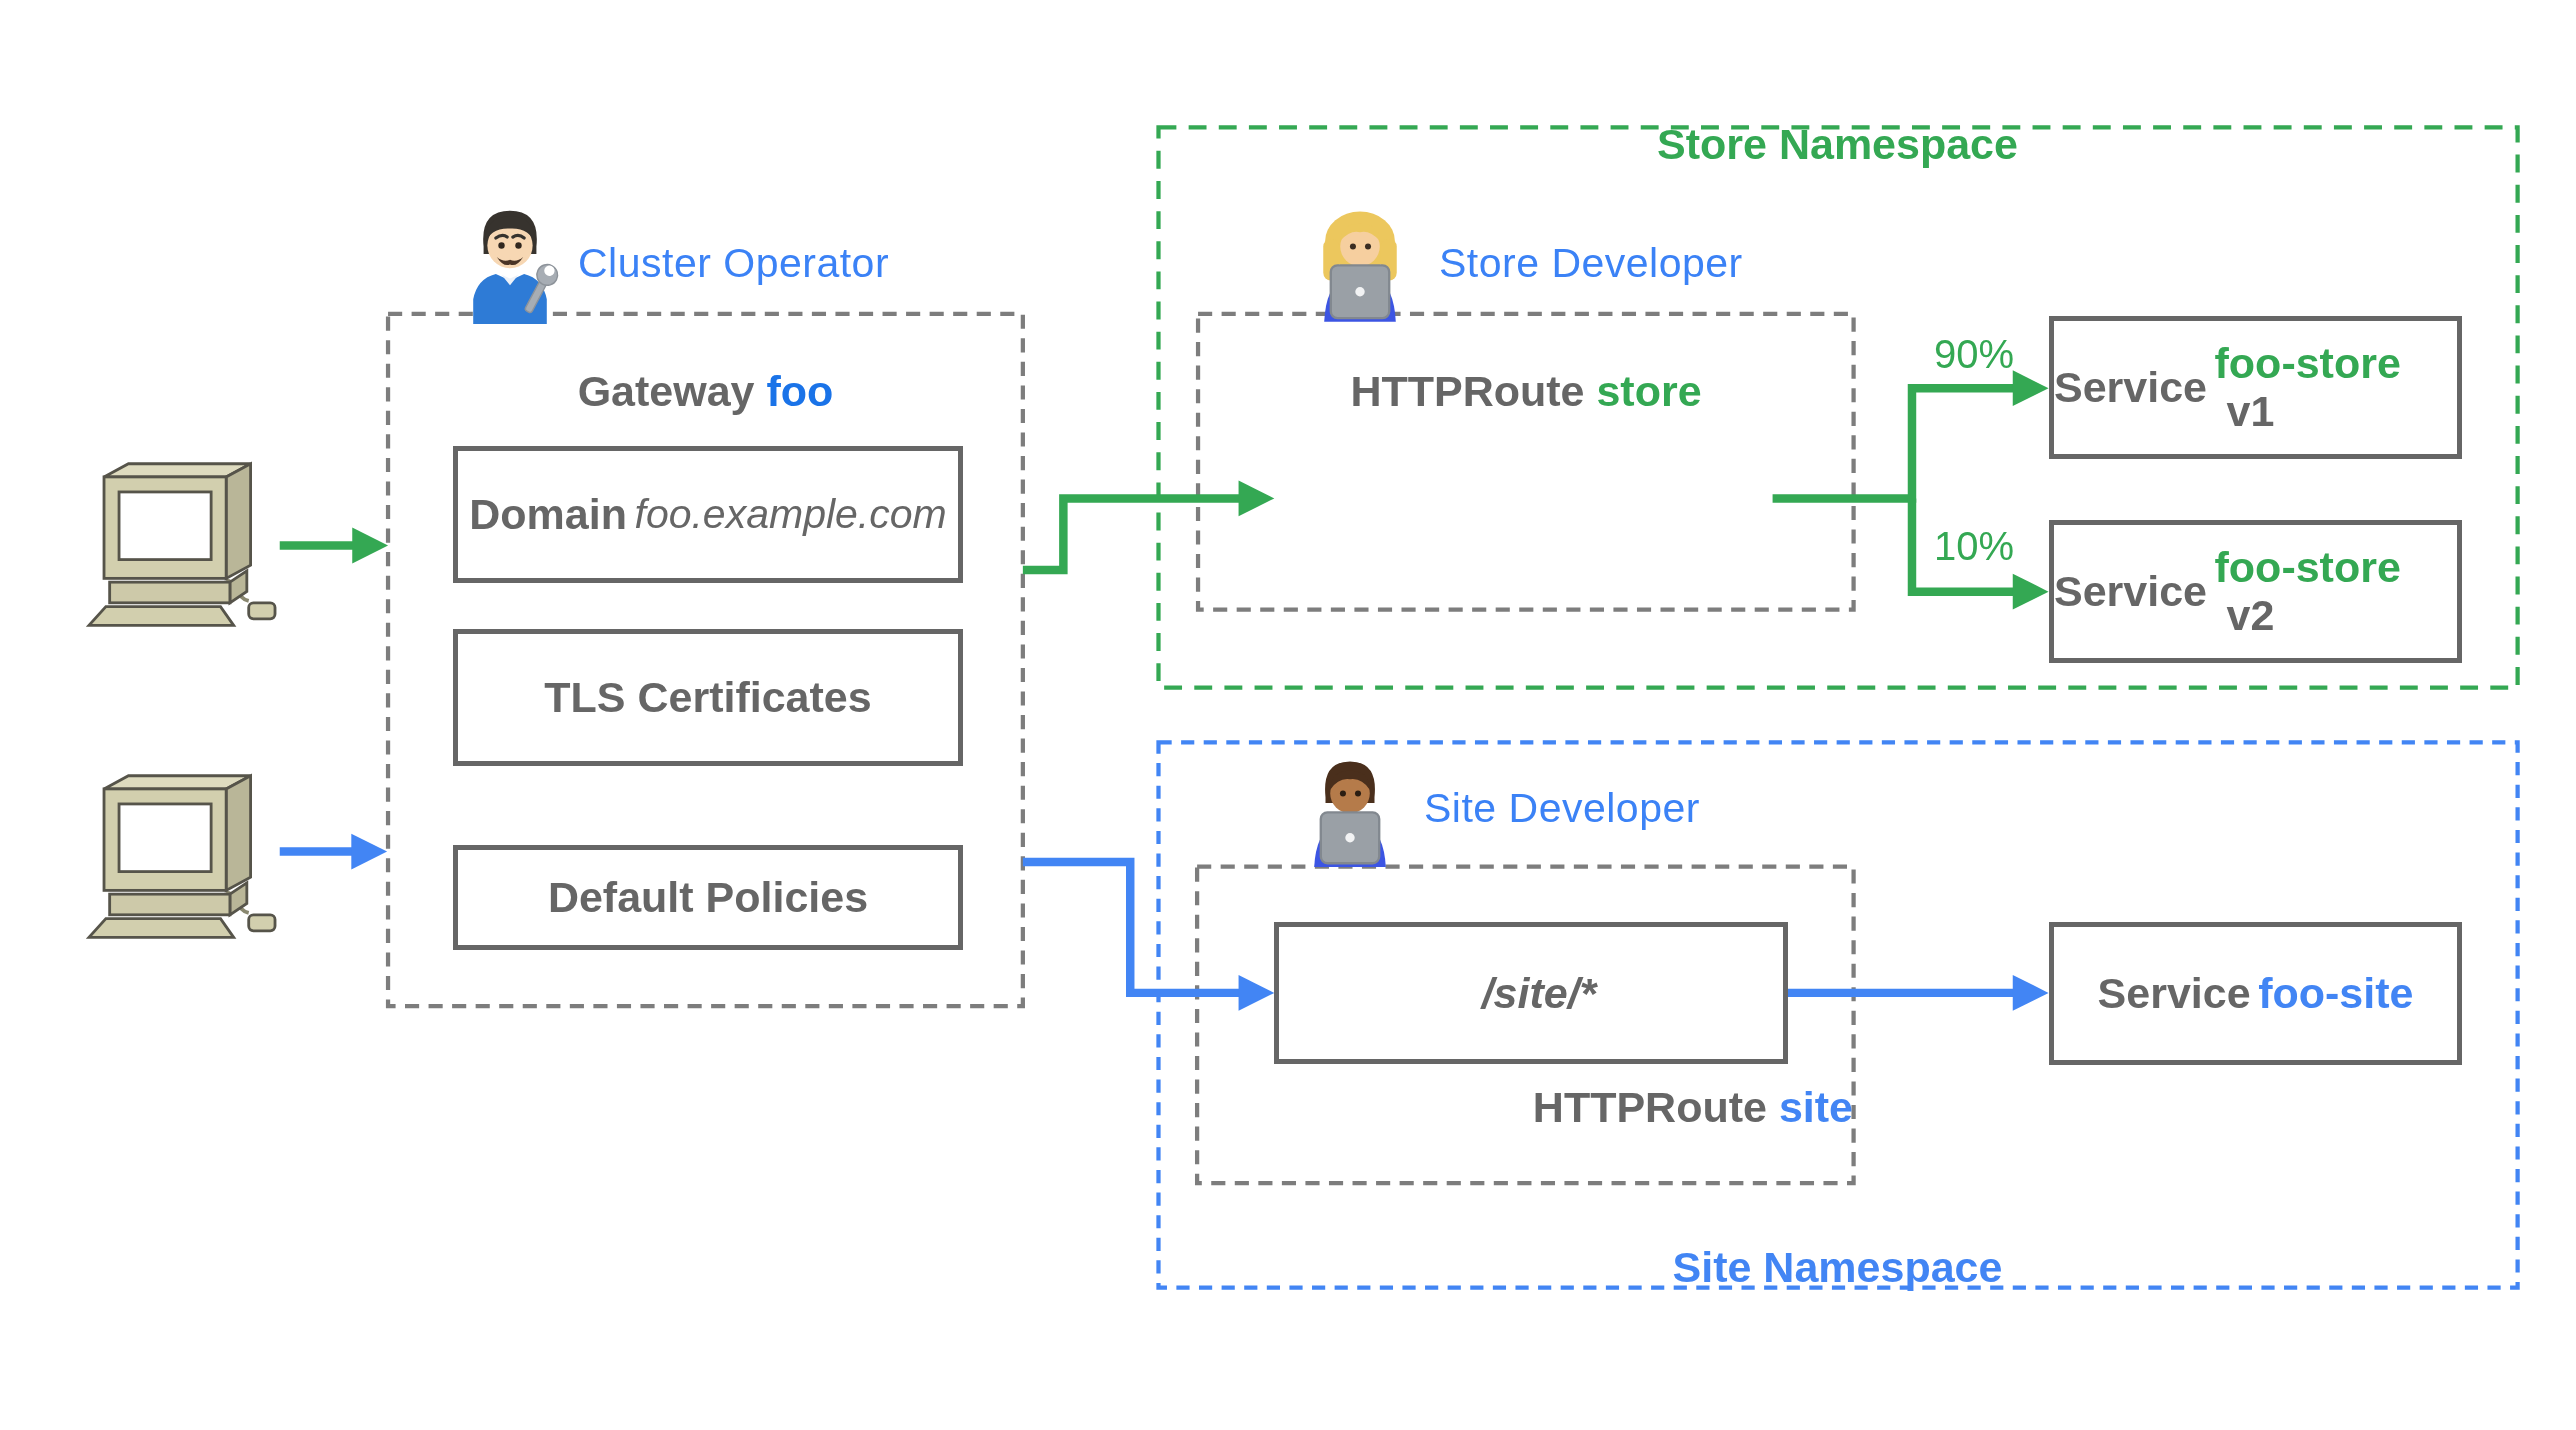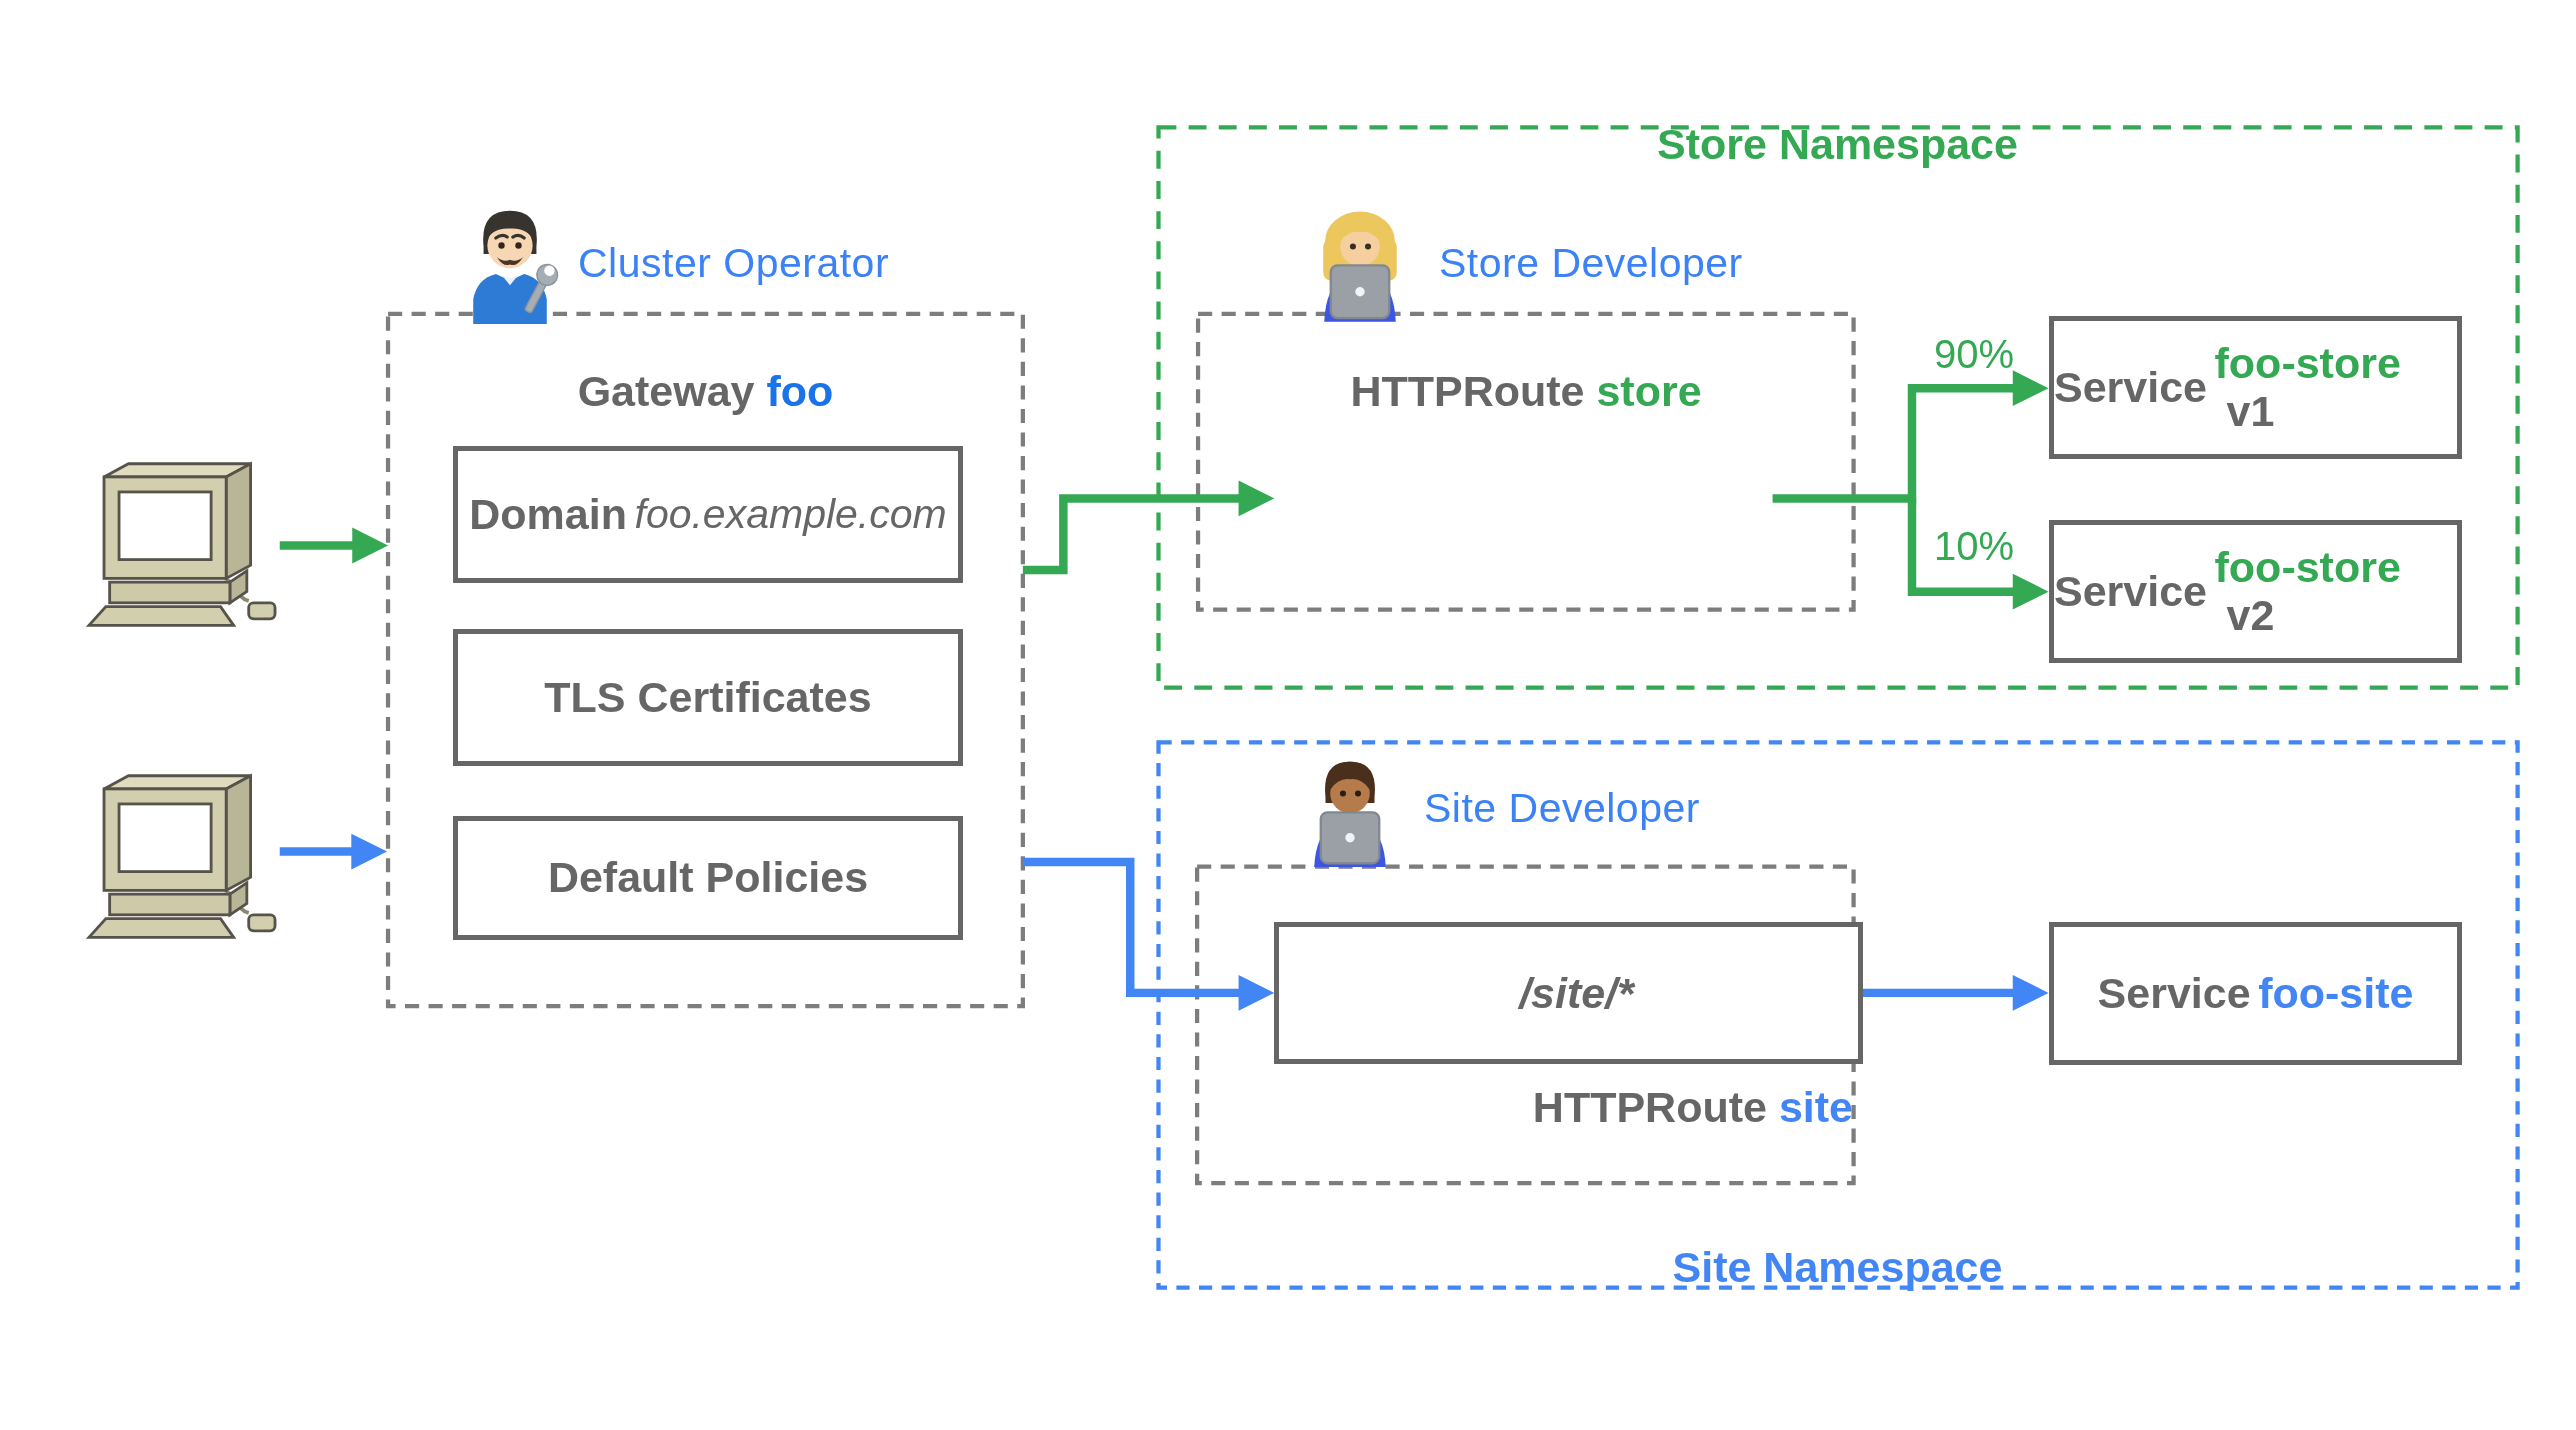--- a/index.html
+++ b/index.html
@@ -118,21 +118,21 @@
 
   <div class="solid-box" style="left:453px;top:446px;width:510px;height:137px;">
     <div class="inner-bold">Domain</div>
     <div class="inner-italic">foo.example.com</div>
   </div>
 
   <div class="solid-box" style="left:453px;top:629px;width:510px;height:137px;">
     <div class="inner-bold">TLS Certificates</div>
   </div>
 
-  <div class="solid-box" style="left:453px;top:816px;width:510px;height:124px;">
+  <div class="solid-box" style="left:453px;top:845px;width:510px;height:105px;">
     <div class="inner-bold">Default Policies</div>
   </div>
 
   <div class="lbl ns-title green-t" style="left:1158px;top:120px;width:1359px;">Store Namespace</div>
 
   <svg class="figure" style="left:1311px;top:203px;" width="98" height="119" viewBox="0 0 104 126">
     <ellipse cx="52" cy="40" rx="37" ry="31" fill="#ecc75d"></ellipse>
     <rect x="13" y="38" width="17" height="44" rx="8" fill="#ecc75d"></rect>
     <rect x="74" y="38" width="17" height="44" rx="8" fill="#ecc75d"></rect>
     <circle cx="52" cy="46" r="21" fill="#f6cf9f"></circle>
@@ -168,21 +168,21 @@
     <path d="M31,40 Q31,20 52,20 Q73,20 73,40 Q64,27 52,29 Q40,27 31,40 Z" fill="#4a2f1c"></path>
     <circle cx="44.5" cy="44" r="3.2" fill="#2a1d12"></circle>
     <circle cx="60.5" cy="44" r="3.2" fill="#2a1d12"></circle>
     <path d="M14,122 Q16,86 34,79 L70,79 Q88,86 90,122 Z" fill="#3c55e3"></path>
     <rect x="21" y="64" width="62" height="54" rx="7" fill="#9aa0a6" stroke="#82888f" stroke-width="2.5"></rect>
     <circle cx="52" cy="91" r="5" fill="#f2f3f4"></circle>
   </svg>
 
   <div class="lbl person-label" style="left:1424px;top:785px;">Site Developer</div>
 
-  <div class="solid-box" style="left:1274px;top:922px;width:589px;height:142px;padding-left:16px;">
+  <div class="solid-box" style="left:1274px;top:922px;width:514px;height:142px;padding-left:16px;">
     <div class="path-label">/site/*</div>
   </div>
 
   <div class="lbl box-title" style="left:1197px;top:1083px;width:656px;text-align:right;"><span class="gray-t pre">HTTPRoute </span><span class="blue-t">site</span></div>
 
   <div class="solid-box" style="left:2049px;top:922px;width:413px;height:143px;">
     <div class="inner-bold">Service</div>
     <div class="svc-line2 blue-t">foo-site</div>
   </div>
 

